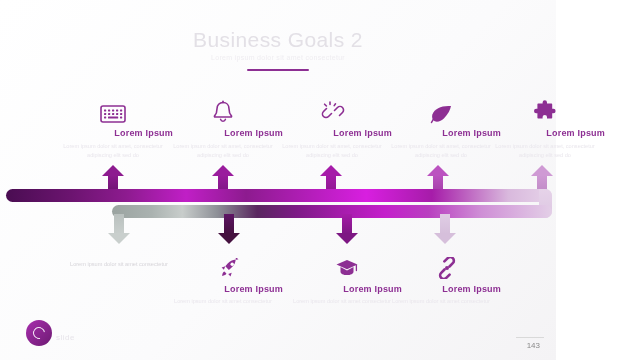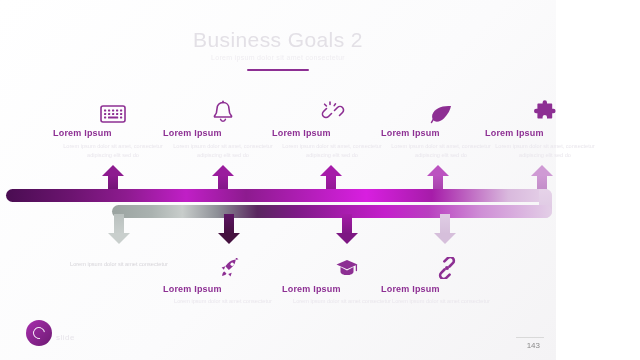--- a/index.html
+++ b/index.html
@@ -82,21 +82,21 @@
     position: absolute; left: 0;
     width: 0; height: 0;
     border-left: 11px solid transparent;
     border-right: 11px solid transparent;
   }
 
   
   .node-label {
     position: absolute;
     width: 120px;
-    text-align: left;
+    text-align: right;
     font-size: 9px;
     font-weight: bold;
     color: #8d2f93;
     letter-spacing: .2px;
   }
   .node-desc {
     position: absolute;
     width: 124px;
     text-align: center;
     font-size: 5.6px;

